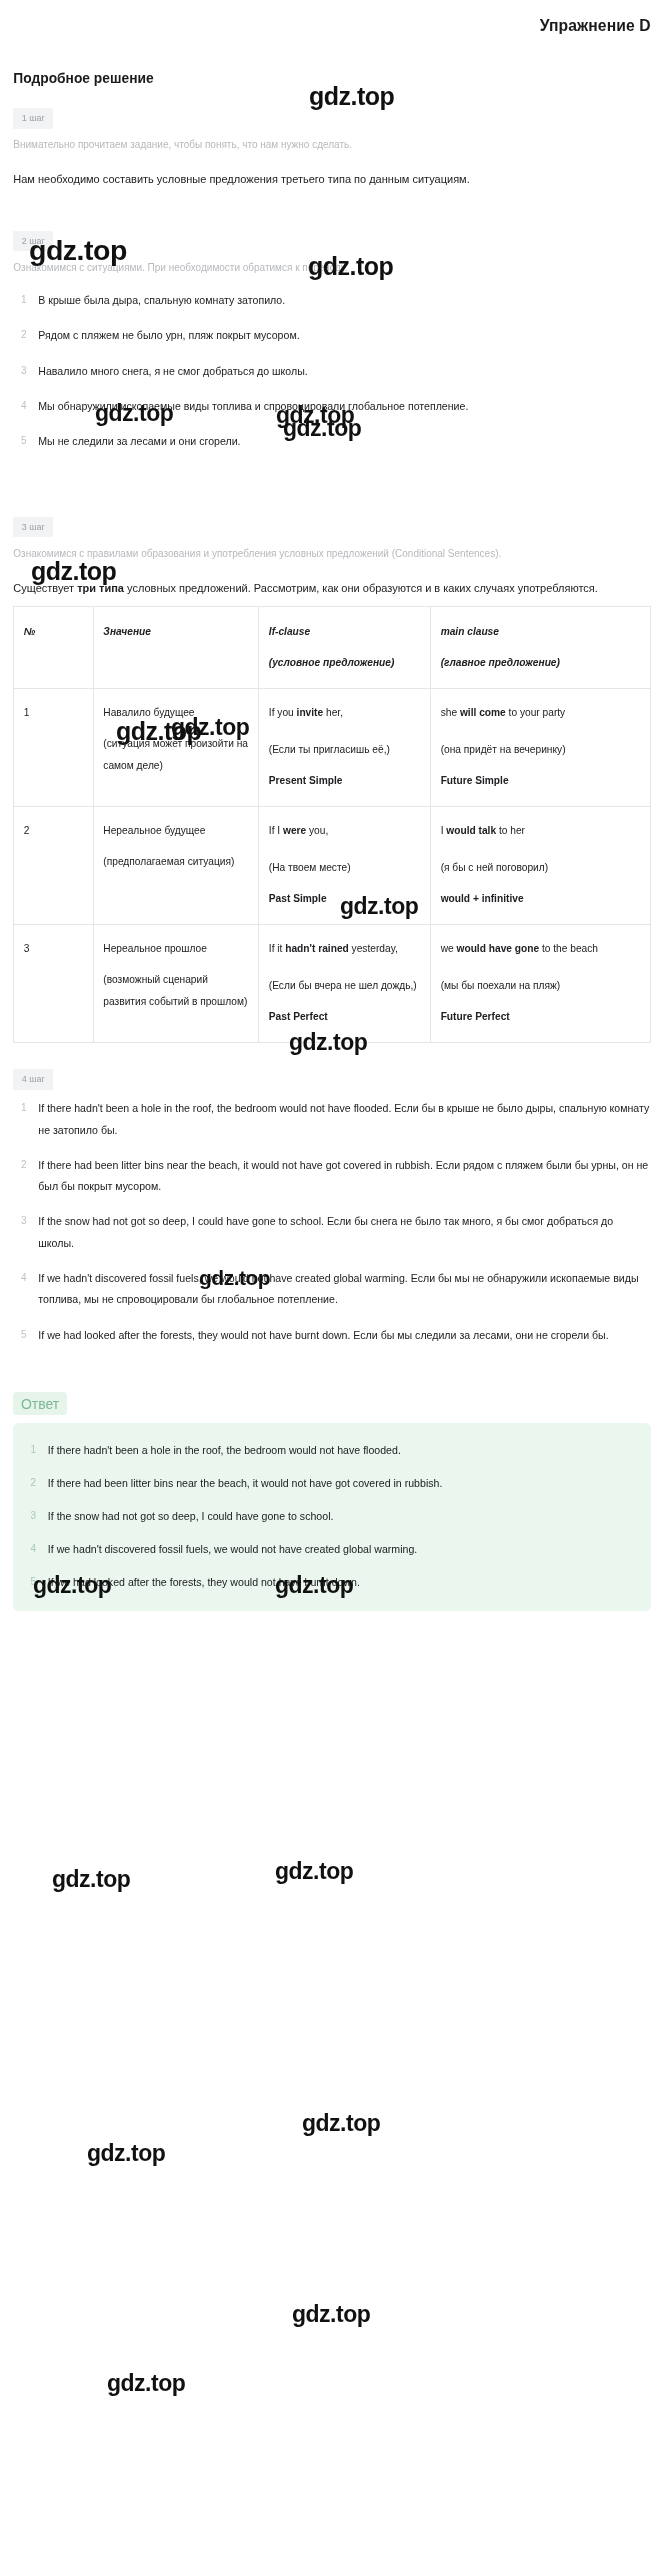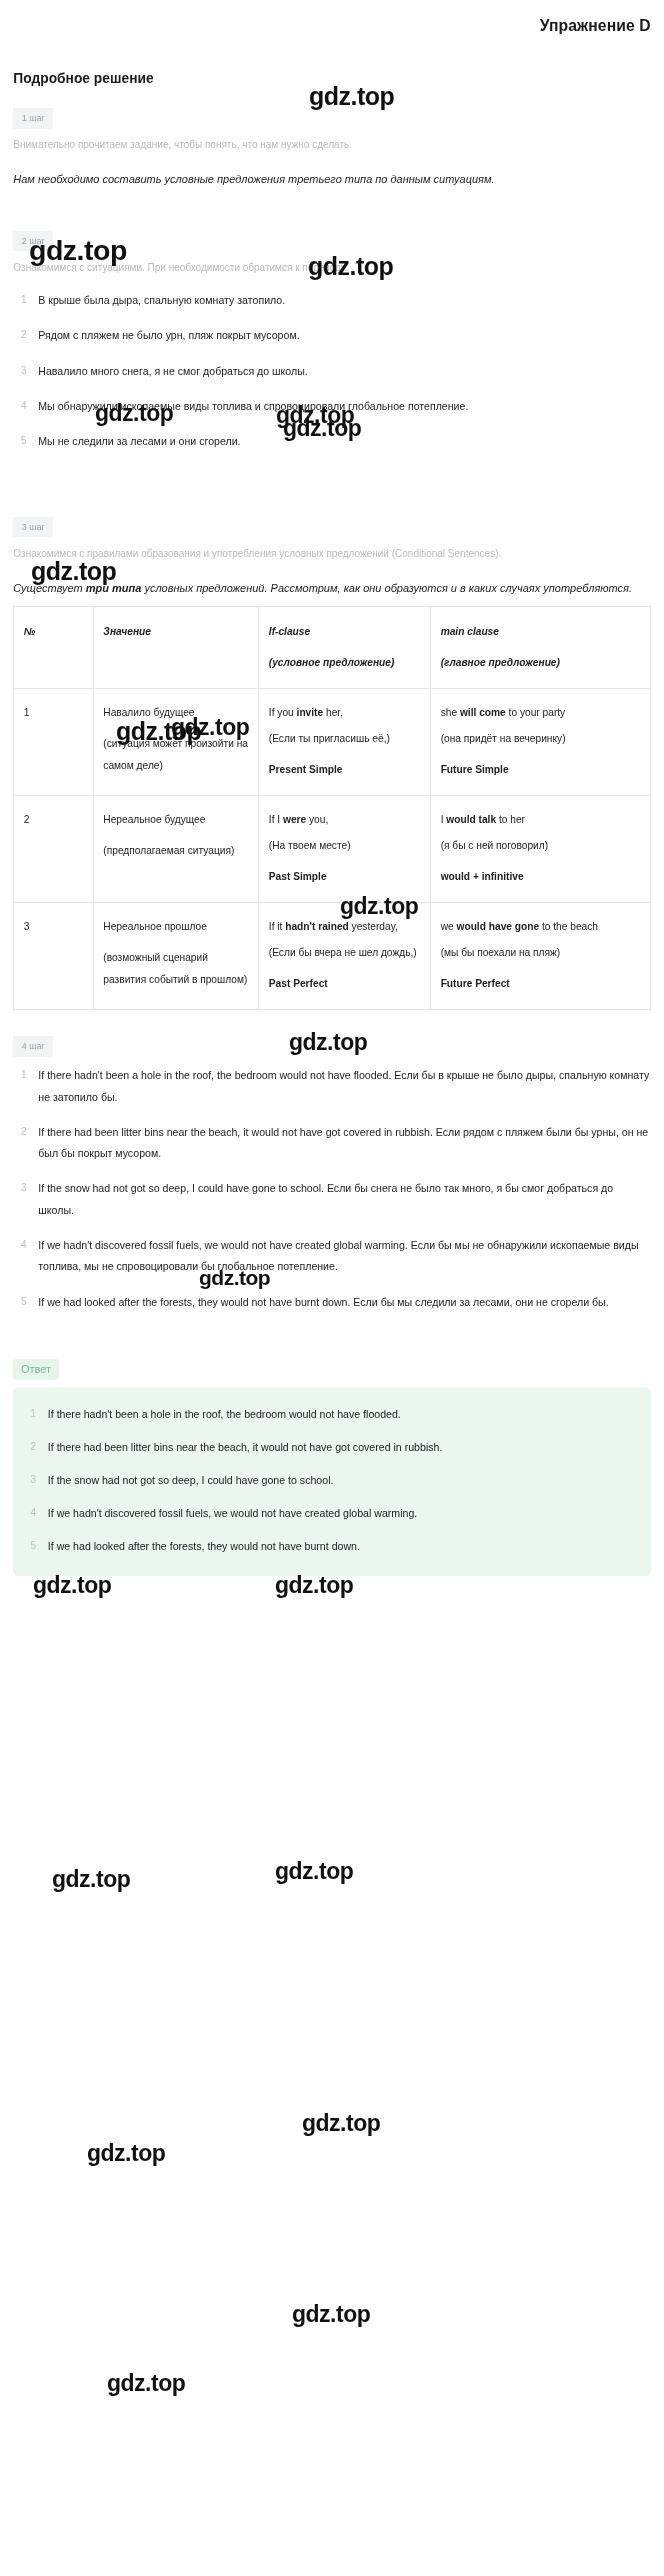--- a/index.html
+++ b/index.html
@@ -53,21 +53,20 @@
     font-size: 10px;
     color: #b6b9bd;
     line-height: 1.5;
     margin: 0 0 15px 0;
   }
   .para {
     font-size: 11px;
     color: #202124;
     line-height: 2.25;
     margin: 0 0 5.7px 0;
-    font-style: italic;
   }
   .para b { font-weight: bold; }
 
   
   ol.numlist {
     list-style: none;
     margin: 0;
     padding: 0;
   }
   ol.numlist > li {
@@ -106,30 +105,30 @@
     color: #202124;
   }
   table.cond th { font-style: italic; font-weight: bold; }
   table.cond .colno { width: 12.5%; }
   table.cond .colmean { width: 26%; }
   table.cond .colif { width: 27%; }
   table.cond .colmain { width: 34.5%; }
   table.cond td.idx { color: #202124; font-size: 10.2px; }
   .hdr-sub { display: block; margin-top: 9.5px; }
   .cellline { display: block; }
-  .cellline + .cellline { margin-top: 4px; }
+  .cellline + .cellline { margin-top: 15px; }
   .gap { display: block; height: 9.5px; }
   b.strong { font-weight: bold; }
 
   
   .ans-chip {
     display: inline-block;
     background: #e6f4ea;
     color: #7cb798;
-    font-size: 11px;
+    font-size: 14px;
     line-height: 1;
     padding: 4.7px 7.6px;
     border-radius: 3.8px;
     margin-bottom: 7.6px;
   }
   .ans-box {
     background: #eaf6ee;
     border-radius: 5.7px;
     padding: 17px 13.3px 19px 9.5px;
   }

